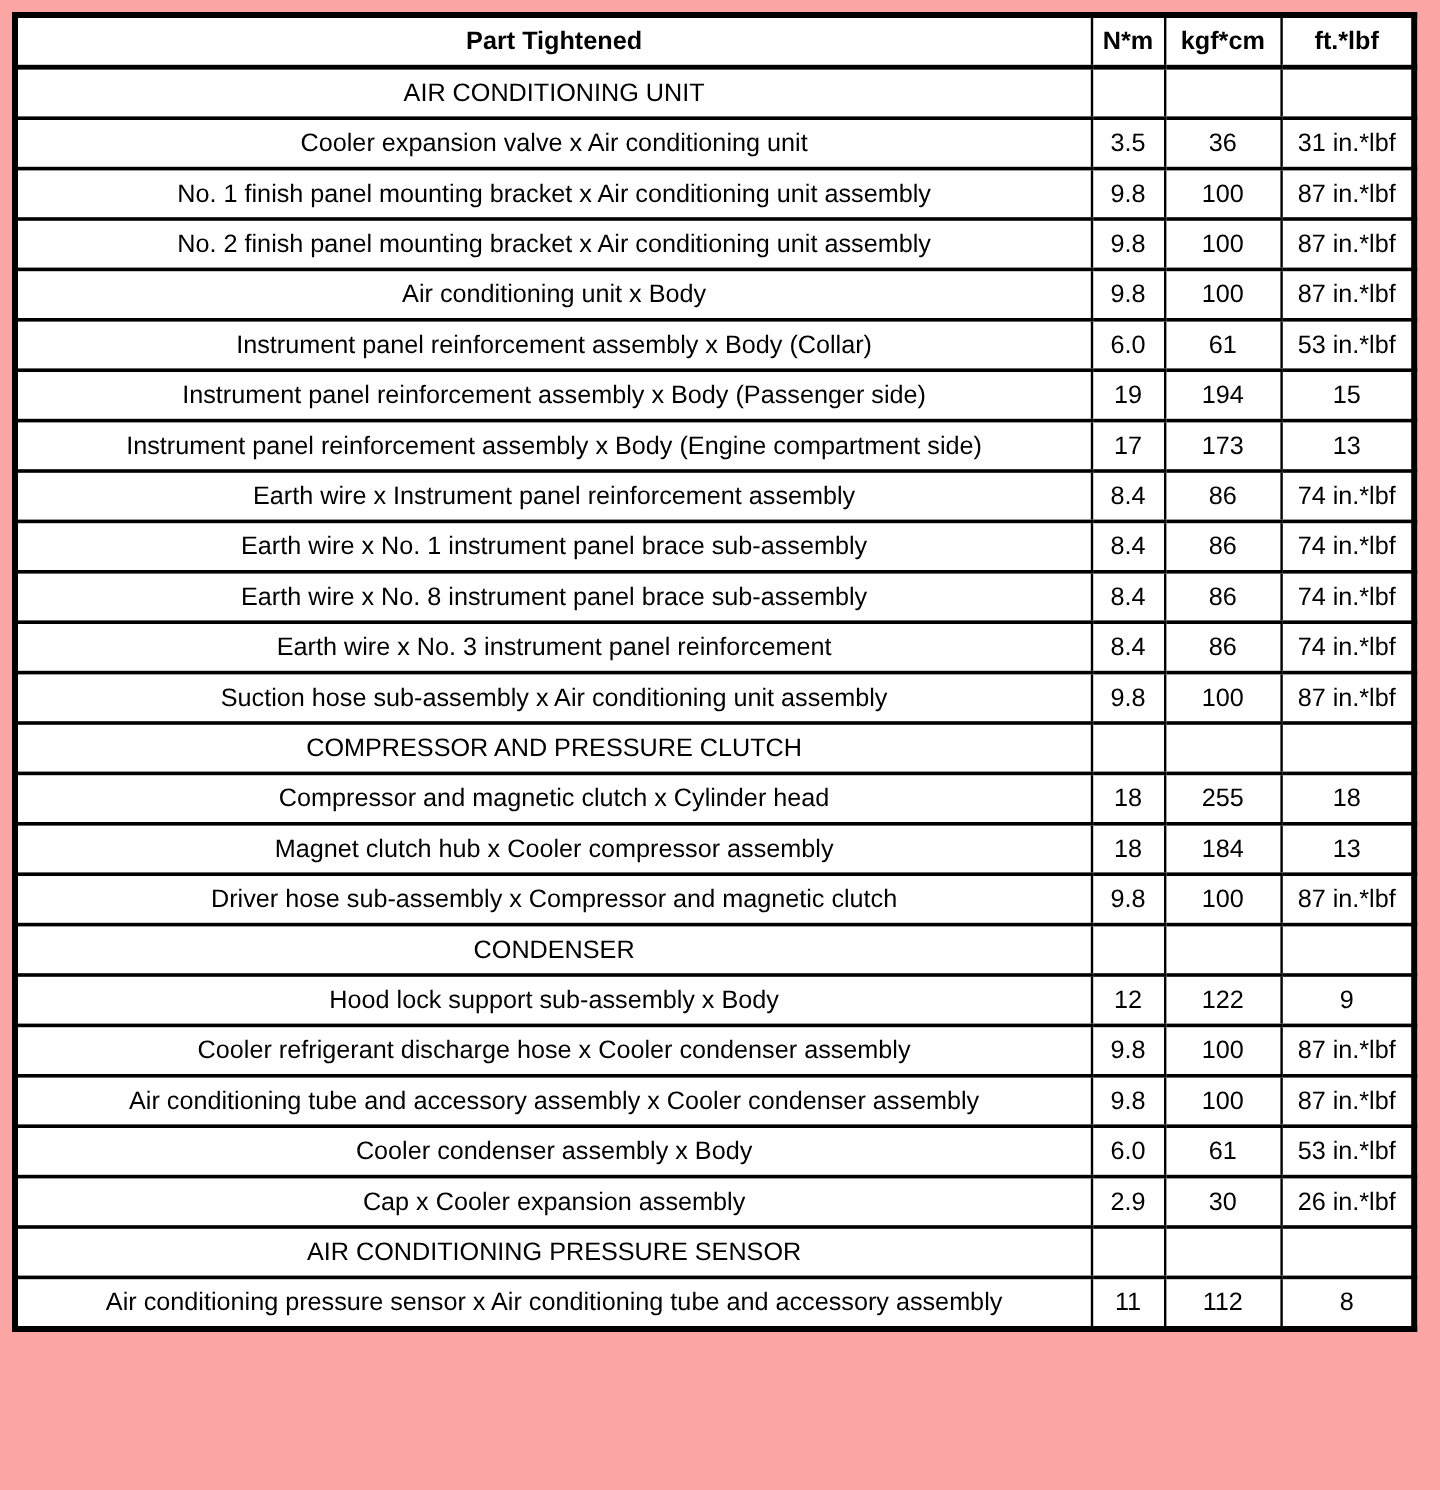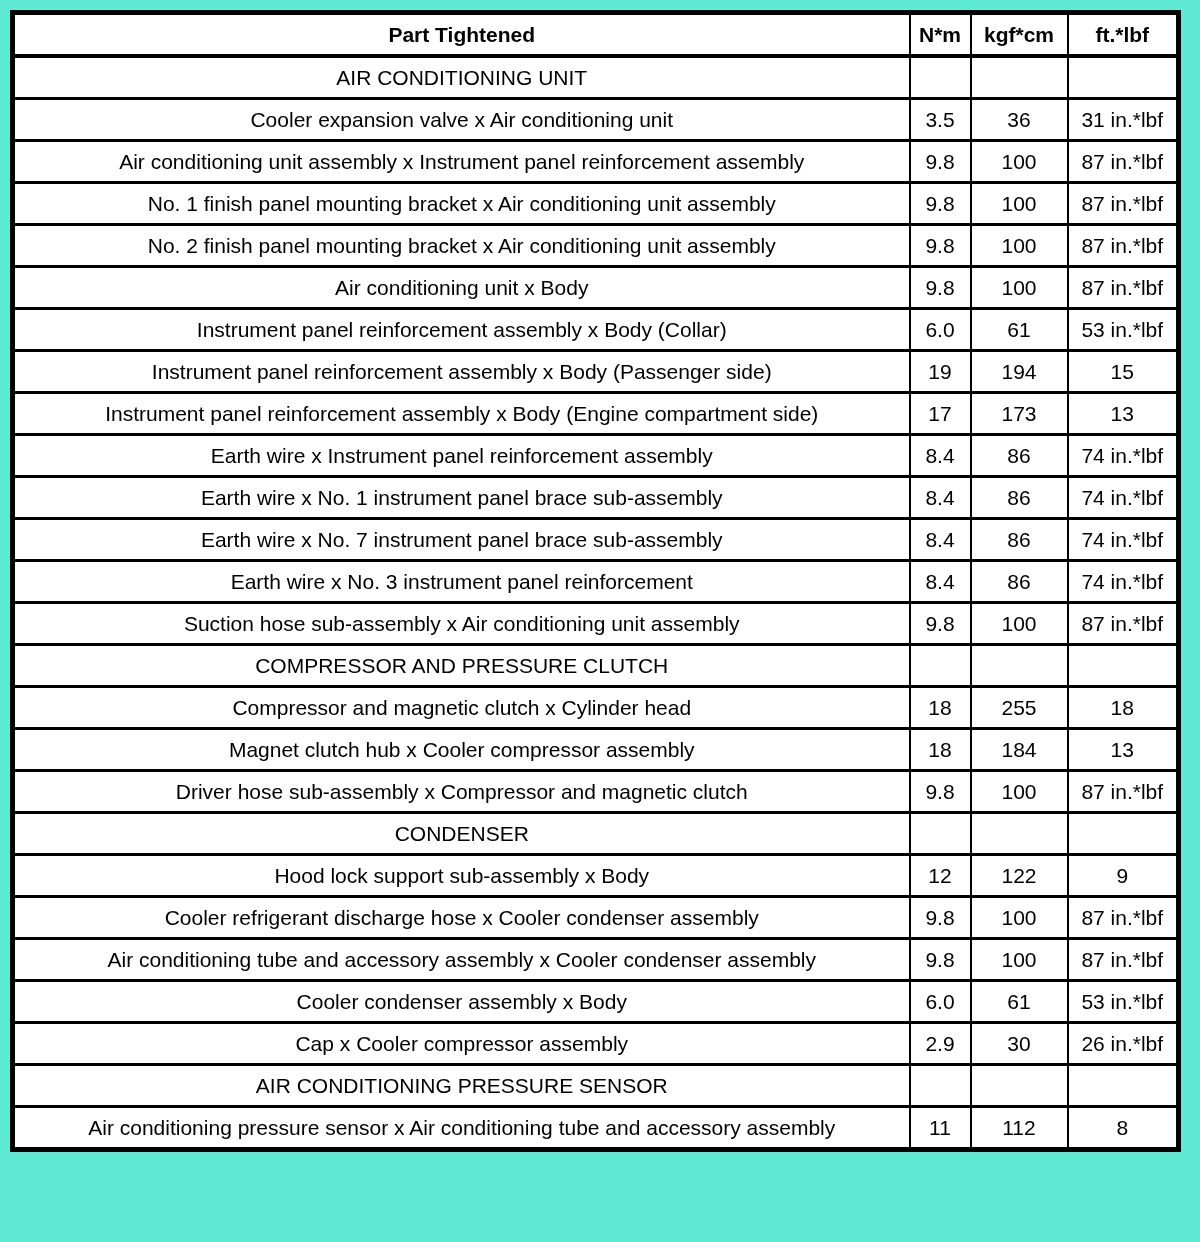--- a/index.html
+++ b/index.html
@@ -7,21 +7,21 @@
     padding: 0;
     background: #ffffff;
     font-family: "Liberation Sans", sans-serif;
     color: #000000;
   }
   .page {
     width: 1200px;
     height: 1242px;
     box-sizing: border-box;
     padding: 10px 0 0 10px;
-    background: #5eead4;
+    background: #fca5a5;
   }
   table.torque {
     border-collapse: collapse;
     table-layout: fixed;
     width: 1166px;
     background: #ffffff;
   }
   table.torque th,
   table.torque td {
     border-left: 2px solid #000;
@@ -75,26 +75,20 @@
           <td></td>
           <td></td>
         </tr>
         <tr>
           <td>Cooler expansion valve x Air conditioning unit</td>
           <td>3.5</td>
           <td>36</td>
           <td>31 in.*lbf</td>
         </tr>
         <tr>
-          <td>Air conditioning unit assembly x Instrument panel reinforcement assembly</td>
-          <td>9.8</td>
-          <td>100</td>
-          <td>87 in.*lbf</td>
-        </tr>
-        <tr>
           <td>No. 1 finish panel mounting bracket x Air conditioning unit assembly</td>
           <td>9.8</td>
           <td>100</td>
           <td>87 in.*lbf</td>
         </tr>
         <tr>
           <td>No. 2 finish panel mounting bracket x Air conditioning unit assembly</td>
           <td>9.8</td>
           <td>100</td>
           <td>87 in.*lbf</td>
@@ -129,21 +123,21 @@
           <td>86</td>
           <td>74 in.*lbf</td>
         </tr>
         <tr>
           <td>Earth wire x No. 1 instrument panel brace sub-assembly</td>
           <td>8.4</td>
           <td>86</td>
           <td>74 in.*lbf</td>
         </tr>
         <tr>
-          <td>Earth wire x No. 7 instrument panel brace sub-assembly</td>
+          <td>Earth wire x No. 8 instrument panel brace sub-assembly</td>
           <td>8.4</td>
           <td>86</td>
           <td>74 in.*lbf</td>
         </tr>
         <tr>
           <td>Earth wire x No. 3 instrument panel reinforcement</td>
           <td>8.4</td>
           <td>86</td>
           <td>74 in.*lbf</td>
         </tr>
@@ -201,21 +195,21 @@
           <td>100</td>
           <td>87 in.*lbf</td>
         </tr>
         <tr>
           <td>Cooler condenser assembly x Body</td>
           <td>6.0</td>
           <td>61</td>
           <td>53 in.*lbf</td>
         </tr>
         <tr>
-          <td>Cap x Cooler compressor assembly</td>
+          <td>Cap x Cooler expansion assembly</td>
           <td>2.9</td>
           <td>30</td>
           <td>26 in.*lbf</td>
         </tr>
         <tr>
           <td>AIR CONDITIONING PRESSURE SENSOR</td>
           <td></td>
           <td></td>
           <td></td>
         </tr>

